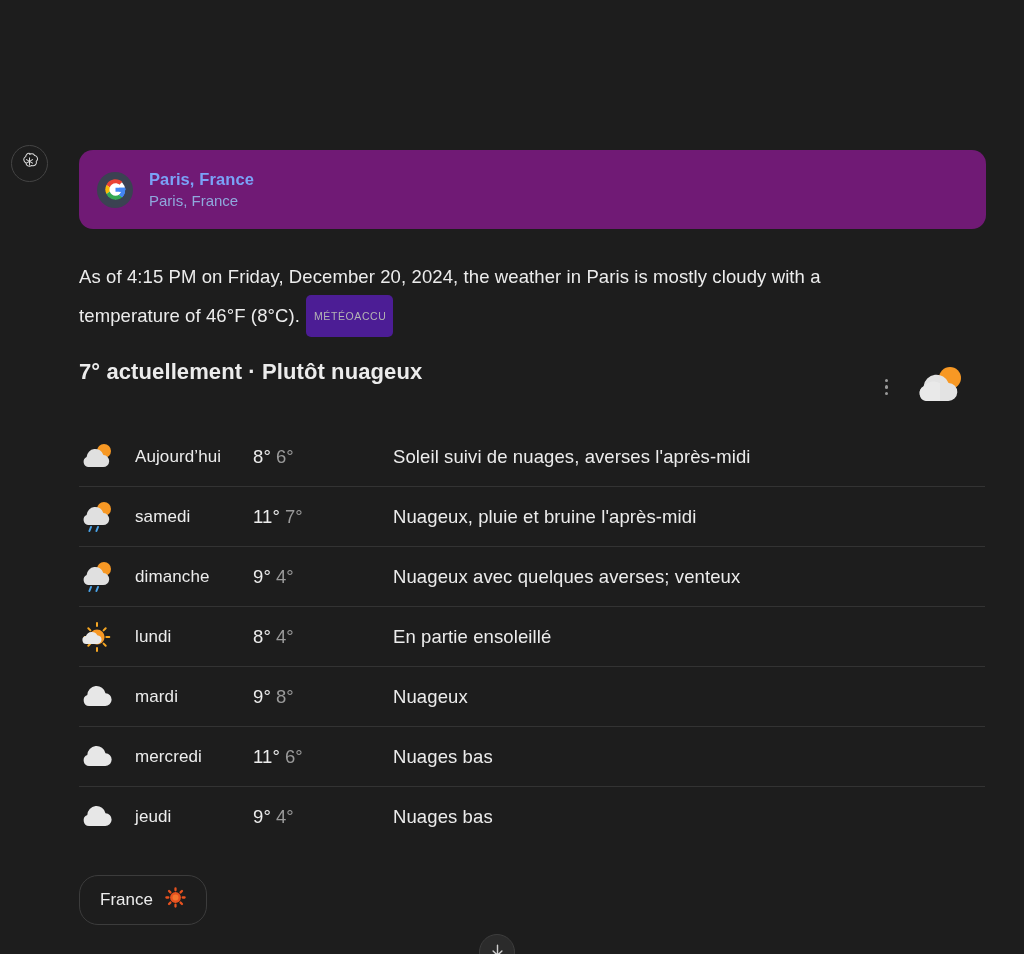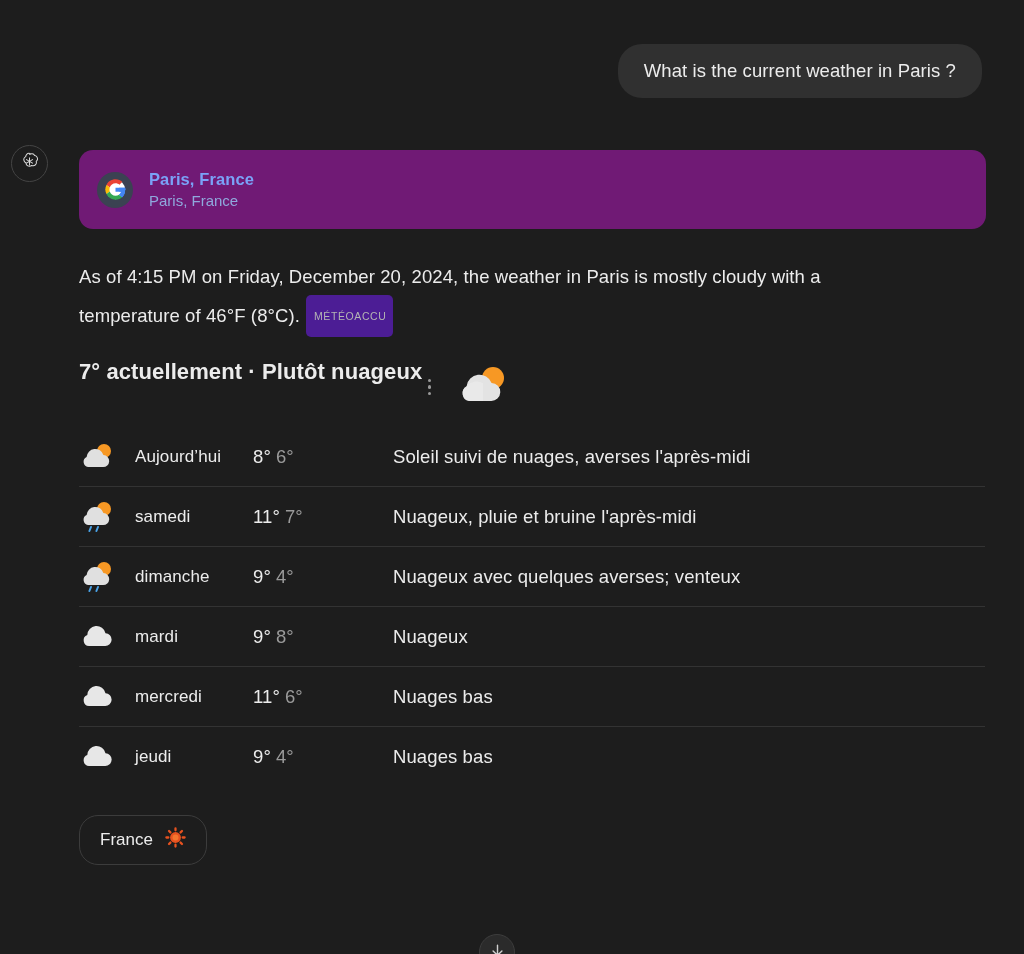--- a/index.html
+++ b/index.html
@@ -113,21 +113,21 @@
     vertical-align: 2px;
     margin-left: 6px;
   }
 
   
   .weather { margin-top: 22px; position: relative; }
 
   .w-head {
     display: flex;
     align-items: flex-start;
-    justify-content: flex-start;
+    justify-content: space-between;
   }
   .w-head-left { display: flex; flex-direction: column; gap: 8px; }
   .w-title {
     color: #ececec;
     font-size: 22px;
     font-weight: 700;
     letter-spacing: .1px;
   }
   .w-loc {
     color: #9a9a9a;
@@ -230,23 +230,20 @@
     align-items: center;
     justify-content: center;
     overflow: hidden;
   }
 </style>
 </head>
 <body>
 
 <div class="page">
 
-  <div class="user-row">
-    <div class="user-bubble">What is the current weather in Paris ?</div>
-  </div>
 
   <div class="avatar">
     <span>
       <svg width="21" height="21" viewBox="0 0 24 24" fill="none" stroke="#d9d9d9" stroke-width="1.15">
         <path d="M12 4.2c1.9-1.6 4.6-1.2 5.9.9.9.1 1.8.6 2.4 1.4 1.2 1.7.9 4-.6 5.3.3.9.3 1.9-.1 2.8-.9 1.9-3.2 2.7-5.1 2-.8.6-1.8.9-2.8.8-2.1-.2-3.7-1.9-3.8-3.9-.9-.4-1.6-1.1-2-2-.8-1.9 0-4.1 1.8-5.1 0-1 .4-1.9 1.1-2.6 1-1 2.4-1.3 3.7-.9z"></path>
         <path d="M12 7.4v9.2M8.1 9.6l7.8 4.6M15.9 9.6l-7.8 4.6"></path>
       </svg>
     </span>
   </div>
 
@@ -338,20 +335,36 @@
               <path d="M12 26l-1.6 4M19 26l-1.6 4" stroke="#4aa3e8" stroke-width="2" stroke-linecap="round"></path>
             </svg>
           </span>
           <span class="c-day">dimanche</span>
           <span class="c-temp">
             <span class="t-hi">9°</span><span class="t-lo">4°</span>
           </span>
           <span class="c-desc">Nuageux avec quelques averses; venteux</span>
         </div>
 
+        <div class="row">
+          <span class="c-icon">
+            <svg width="36" height="32" viewBox="0 0 36 32">
+              <g stroke="#f5a623" stroke-width="2" stroke-linecap="round">
+                <path d="M18 2v3M18 27v3M5.7 16h3M27.3 16h3M9.3 7.3l2.1 2.1M24.6 22.6l2.1 2.1M26.7 7.3l-2.1 2.1M11.4 22.6l-2.1 2.1"></path>
+              </g>
+              <circle cx="18" cy="16" r="7.6" fill="#f79824"></circle>
+              <path d="M8 23h10a4.4 4.4 0 0 0 .3-8.8A6.3 6.3 0 0 0 6.9 15 3.9 3.9 0 0 0 8 23z" fill="#e8e8e8"></path>
+            </svg>
+          </span>
+          <span class="c-day">lundi</span>
+          <span class="c-temp">
+            <span class="t-hi">8°</span><span class="t-lo">4°</span>
+          </span>
+          <span class="c-desc">En partie ensoleillé</span>
+        </div>
 
         <div class="row">
           <span class="c-icon">
             <svg width="36" height="28" viewBox="0 0 36 28">
               <path d="M10 23h16a6.4 6.4 0 0 0 .5-12.8A9.2 9.2 0 0 0 8.3 12 5.7 5.7 0 0 0 10 23z" fill="#e7e7e7"></path>
             </svg>
           </span>
           <span class="c-day">mardi</span>
           <span class="c-temp">
             <span class="t-hi">9°</span><span class="t-lo">8°</span>

